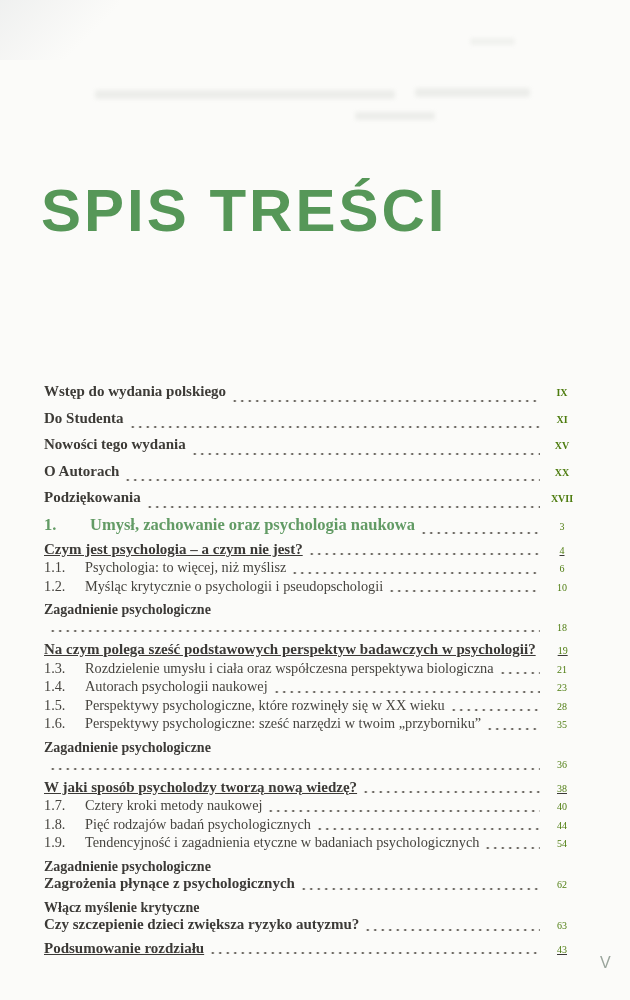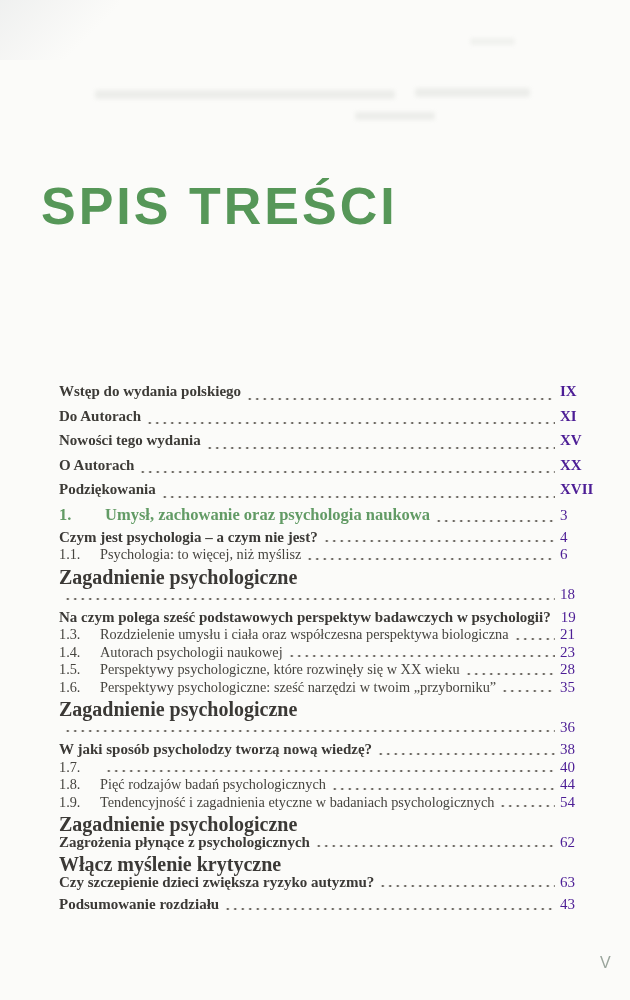--- a/index.html
+++ b/index.html
@@ -23,30 +23,30 @@
     position: absolute; left: 0; top: 0; width: 120px; height: 60px;
     background: linear-gradient(135deg, rgba(205,208,212,0.25), rgba(205,208,212,0) 70%);
     pointer-events: none;
   }
 
   .page-title {
     position: absolute;
     left: 41px; top: 144px;
     font-family: "Liberation Sans", sans-serif;
     font-weight: bold;
-    font-size: 52px;
+    font-size: 60px;
     line-height: 54px;
     letter-spacing: 3px;
     color: #569758;
     white-space: nowrap;
   }
 
   .toc {
     position: absolute;
-    left: 59px; top: 379px;
+    left: 44px; top: 379px;
     width: 535px;
   }
   .row {
     display: flex;
     align-items: baseline;
     line-height: 17.5px;
     font-size: 14.3px;
     color: #46443f;
   }
   .row .t { white-space: nowrap; }
@@ -61,23 +61,23 @@
     margin: 0 5px 0 5px;
     background-image: radial-gradient(circle, #6e6a64 1.25px, rgba(0,0,0,0) 1.55px);
     background-size: 7.5px 4px;
     background-repeat: repeat-x;
     background-position: left bottom 3px;
   }
   .no-dots .dots { background-image: none; }
   .page-num {
     flex: 0 0 auto;
     min-width: 34px;
-    text-align: left;
-    font-size: 15px;
-    color: #4c1d95;
+    text-align: center;
+    font-size: 10px;
+    color: #4d7c0f;
     white-space: nowrap;
   }
 
   .front {
     line-height: 24.5px;
     font-weight: bold;
     font-size: 15px;
     color: #3d3b37;
   }
   .chapter {
@@ -88,26 +88,27 @@
     font-size: 16.5px;
     color: #629b65;
   }
   .chapter .prefix { flex-basis: 46px; }
   .chapter .page-num { font-weight: normal; }
   .bold-row {
     margin-top: 5px;
     font-weight: bold;
     font-size: 15px;
     color: #3b3936;
+    text-decoration: underline;
   }
   .bold-row .page-num, .group-title .page-num { font-weight: normal; }
   .group-label {
     margin-top: 5px;
     font-weight: bold;
-    font-size: 20px;
+    font-size: 14px;
     color: #3b3936;
   }
   .group-title {
     font-weight: bold;
     font-size: 15px;
     color: #3b3936;
   }
 
   .folio {
     position: absolute;
@@ -130,21 +131,21 @@
 <h1 class="page-title">SPIS TREŚCI</h1>
 
 <div class="toc">
 
   <div class="row front">
     <span class="t">Wstęp do wydania polskiego</span>
     <span class="dots"></span>
     <span class="page-num">IX</span>
   </div>
   <div class="row front">
-    <span class="t">Do Autorach</span>
+    <span class="t">Do Studenta</span>
     <span class="dots"></span>
     <span class="page-num">XI</span>
   </div>
   <div class="row front">
     <span class="t">Nowości tego wydania</span>
     <span class="dots"></span>
     <span class="page-num">XV</span>
   </div>
   <div class="row front">
     <span class="t">O Autorach</span>
@@ -168,20 +169,26 @@
     <span class="t">Czym jest psychologia – a czym nie jest?</span>
     <span class="dots"></span>
     <span class="page-num">4</span>
   </div>
   <div class="row sub">
     <span class="prefix">1.1.</span>
     <span class="t">Psychologia: to więcej, niż myślisz</span>
     <span class="dots"></span>
     <span class="page-num">6</span>
   </div>
+  <div class="row sub">
+    <span class="prefix">1.2.</span>
+    <span class="t">Myśląc krytycznie o psychologii i pseudopschologii</span>
+    <span class="dots"></span>
+    <span class="page-num">10</span>
+  </div>
 
   <div class="row group-label">
     <span class="t">Zagadnienie psychologiczne</span>
   </div>
   <div class="row group-title">
     <span class="dots"></span>
     <span class="page-num">18</span>
   </div>
 
   <div class="row bold-row no-dots">
@@ -222,20 +229,21 @@
     <span class="page-num">36</span>
   </div>
 
   <div class="row bold-row">
     <span class="t">W jaki sposób psycholodzy tworzą nową wiedzę?</span>
     <span class="dots"></span>
     <span class="page-num">38</span>
   </div>
   <div class="row sub">
     <span class="prefix">1.7.</span>
+    <span class="t">Cztery kroki metody naukowej</span>
     <span class="dots"></span>
     <span class="page-num">40</span>
   </div>
   <div class="row sub">
     <span class="prefix">1.8.</span>
     <span class="t">Pięć rodzajów badań psychologicznych</span>
     <span class="dots"></span>
     <span class="page-num">44</span>
   </div>
   <div class="row sub">

